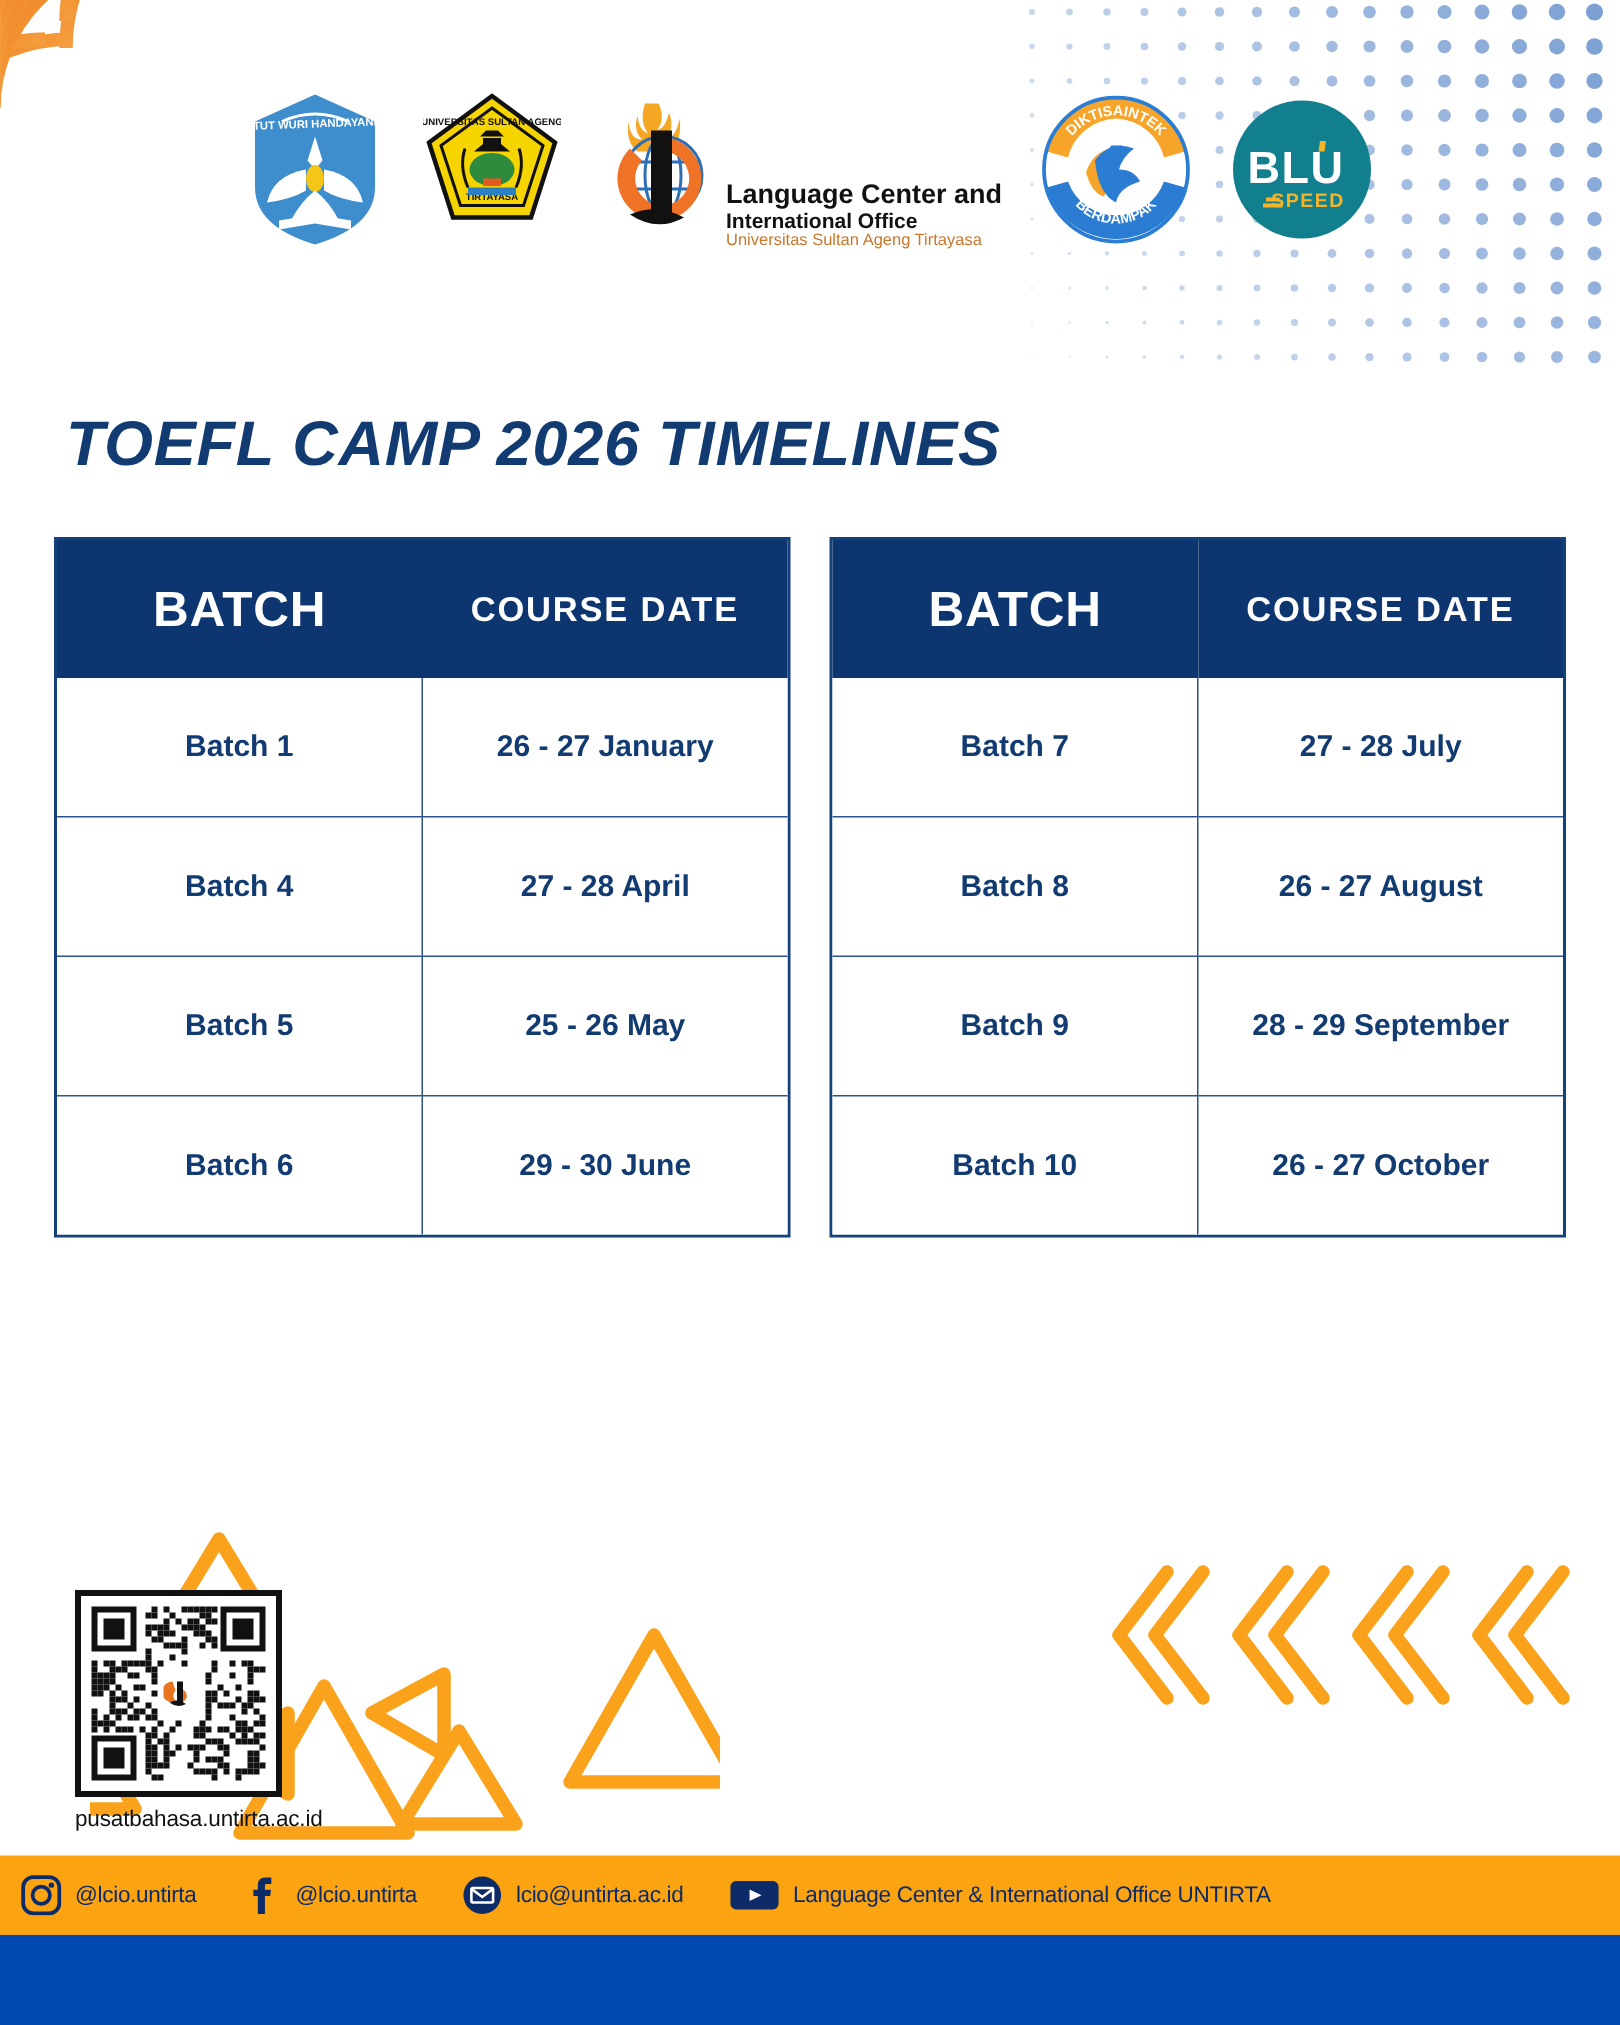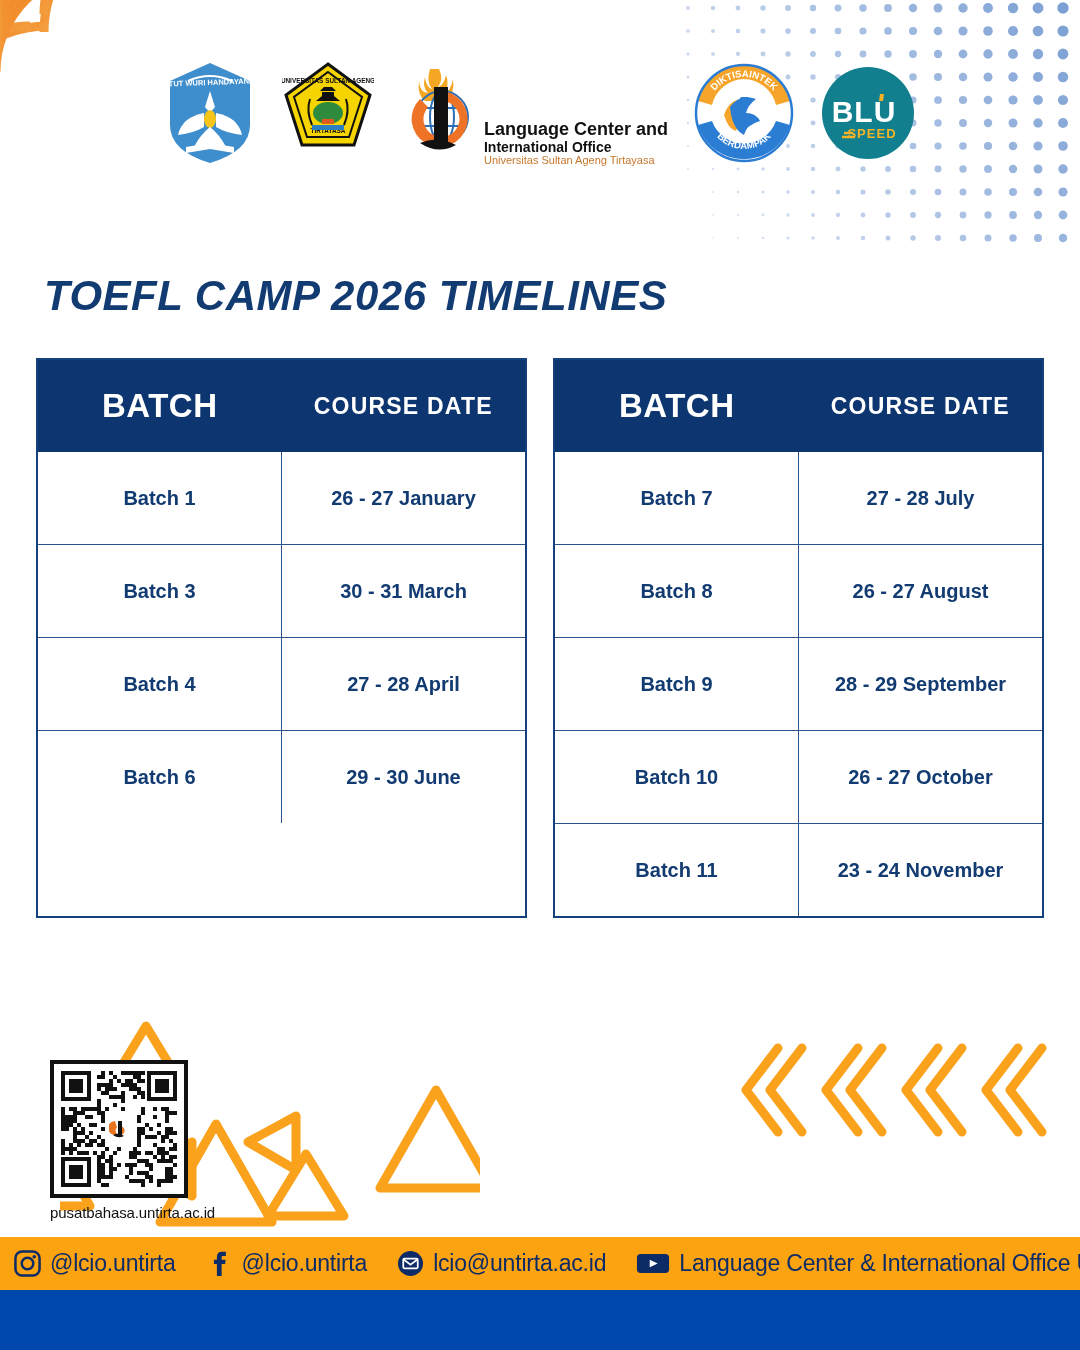--- a/index.html
+++ b/index.html
@@ -94,21 +94,21 @@
   
   .footer-orange{
     position:absolute;left:0;bottom:60px;width:1080px;height:53px;
     background:#FCA311;display:flex;align-items:center;
   }
   .footer-inner{
     display:flex;align-items:center;width:100%;padding-left:14px;gap:0px;
   }
   .fitem{display:flex;align-items:center;gap:9px;margin-right:30px;}
   .fitem .ftext{
-    font-size:23px;color:#0D2B66;font-weight:400;white-space:nowrap;
+    font-size:15px;color:#0D2B66;font-weight:400;white-space:nowrap;
     letter-spacing:-0.2px;
   }
   .footer-blue{
     position:absolute;left:0;bottom:0;width:1080px;height:60px;background:#0048AD;
   }
   .ficon{width:27px;height:27px;flex:0 0 auto;display:block;}
 </style>
 </head>
 <body>
 
@@ -431,26 +431,26 @@
             <th class="th-batch">BATCH</th>
             <th class="th-date">COURSE DATE</th>
           </tr>
         </thead>
         <tbody>
           <tr>
             <td class="c-batch">Batch 1</td>
             <td class="c-date">26 - 27 January</td>
           </tr>
           <tr>
-            <td class="c-batch">Batch 3</td>
-            <td class="c-date">30 - 31 March</td>
-          </tr>
-          <tr>
             <td class="c-batch">Batch 4</td>
             <td class="c-date">27 - 28 April</td>
+          </tr>
+          <tr>
+            <td class="c-batch">Batch 5</td>
+            <td class="c-date">25 - 26 May</td>
           </tr>
           <tr>
             <td class="c-batch">Batch 6</td>
             <td class="c-date">29 - 30 June</td>
           </tr>
         </tbody>
       </table>
     </div>
 
     <div class="tbl">
@@ -470,24 +470,20 @@
             <td class="c-batch">Batch 8</td>
             <td class="c-date">26 - 27 August</td>
           </tr>
           <tr>
             <td class="c-batch">Batch 9</td>
             <td class="c-date">28 - 29 September</td>
           </tr>
           <tr>
             <td class="c-batch">Batch 10</td>
             <td class="c-date">26 - 27 October</td>
-          </tr>
-          <tr>
-            <td class="c-batch">Batch 11</td>
-            <td class="c-date">23 - 24 November</td>
           </tr>
         </tbody>
       </table>
     </div>
 
   </div>
 
   <svg class="deco" id="triangles" viewBox="0 0 420 230">
     <g fill="none" stroke="#FAA21B" stroke-width="9" stroke-linejoin="round">
       <path d="M52 62 L86 6 L120 62 Z"></path>

